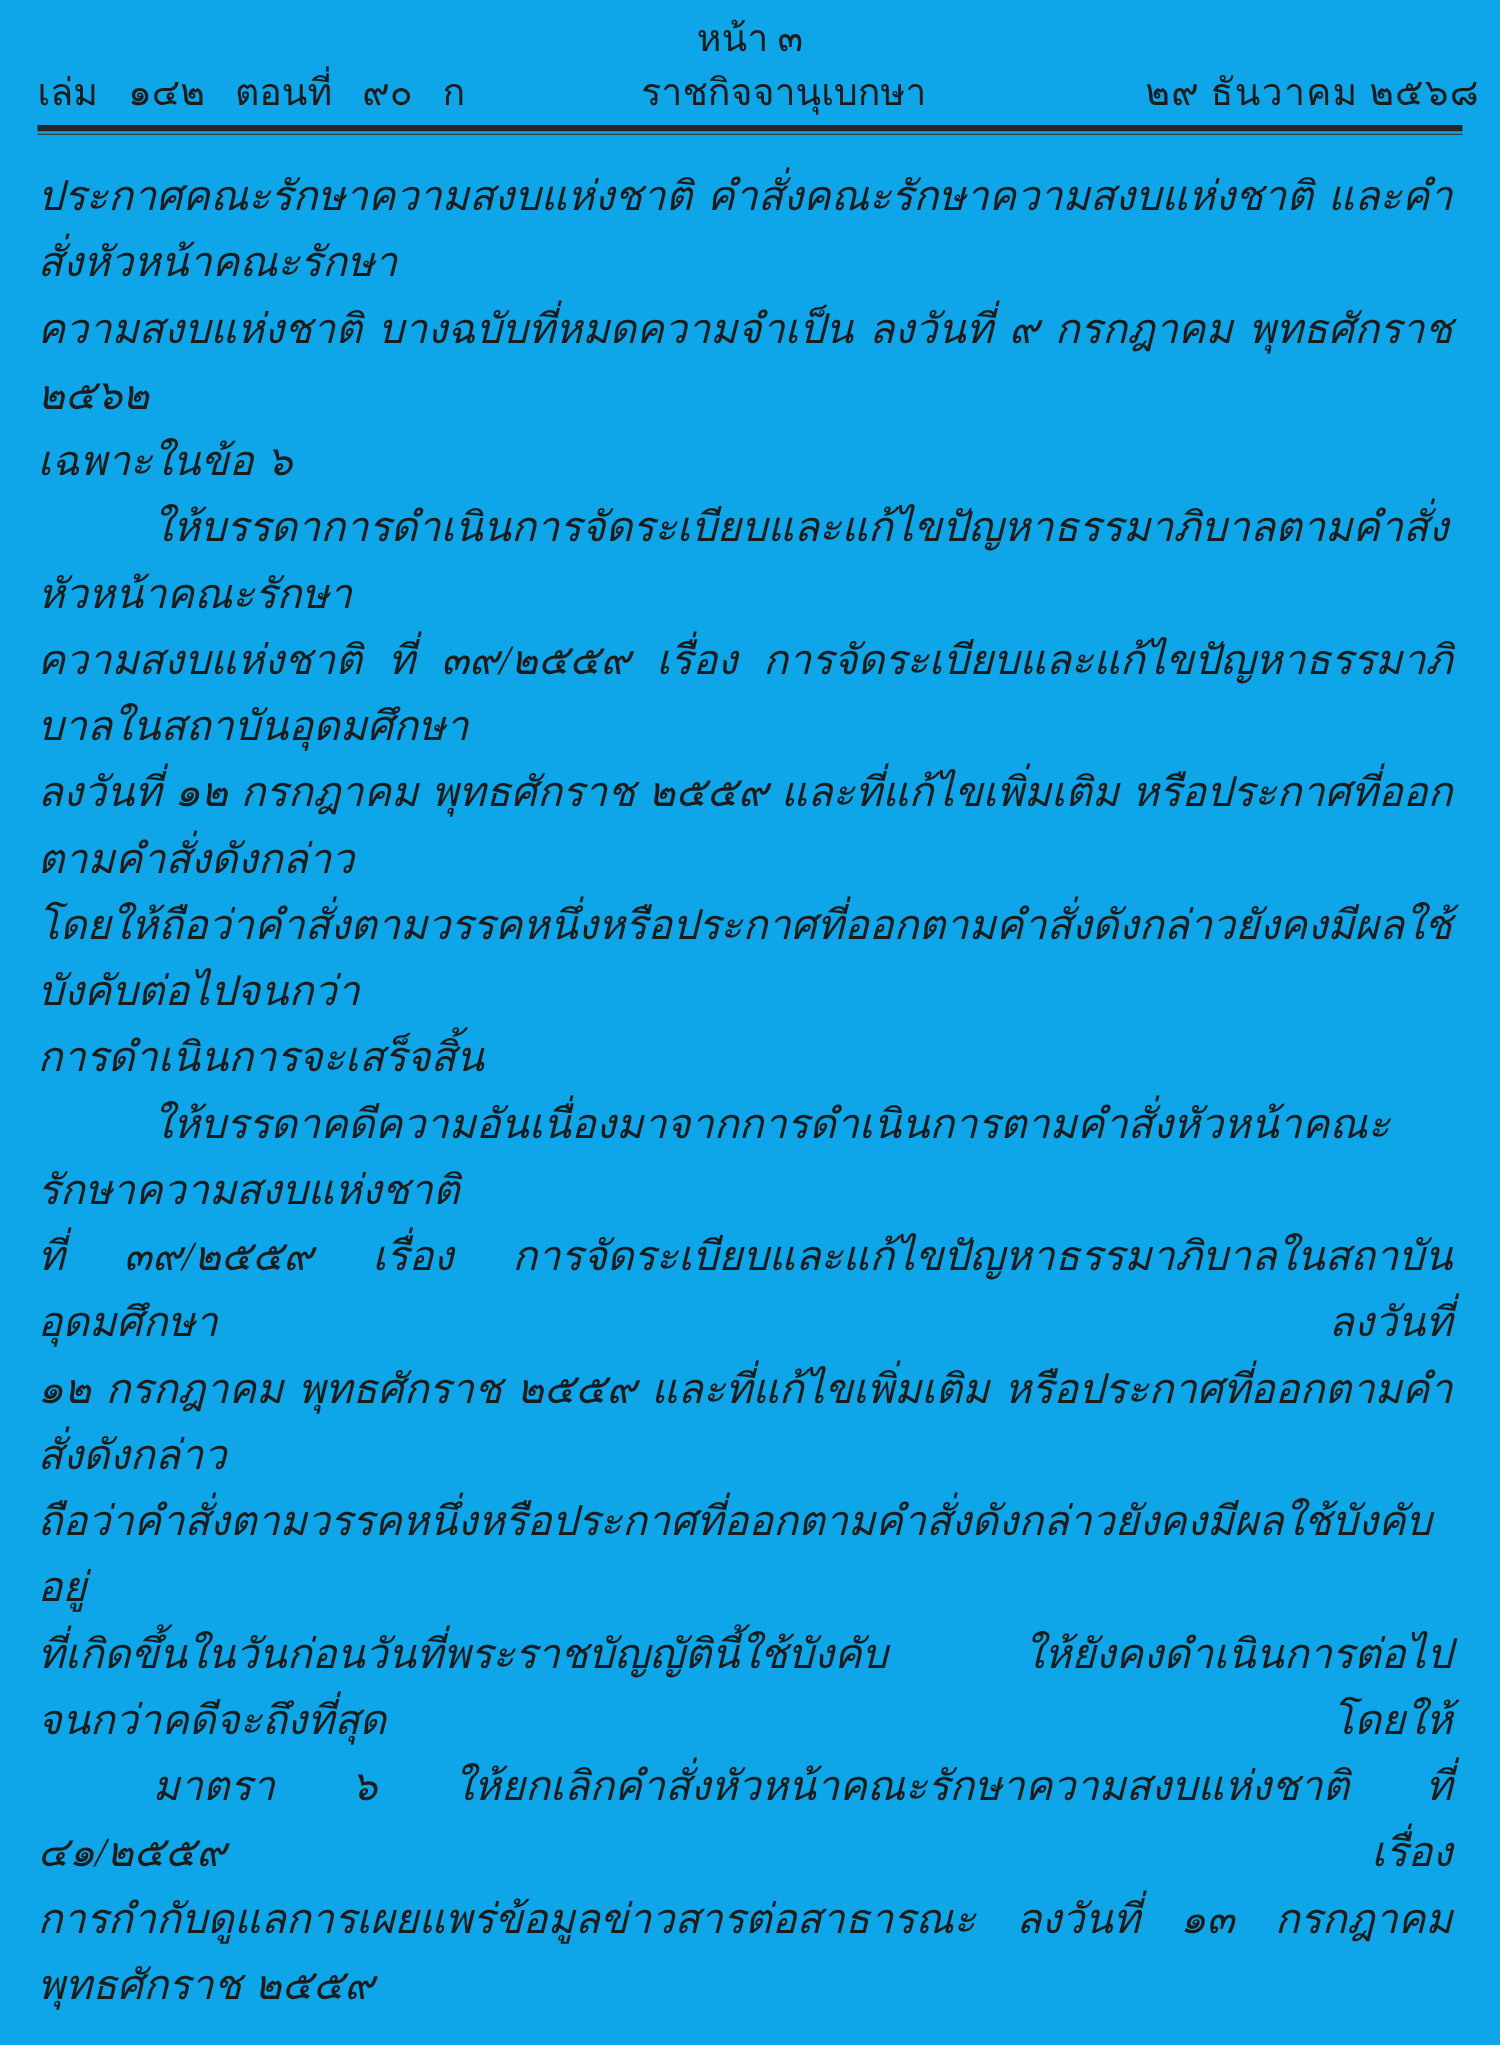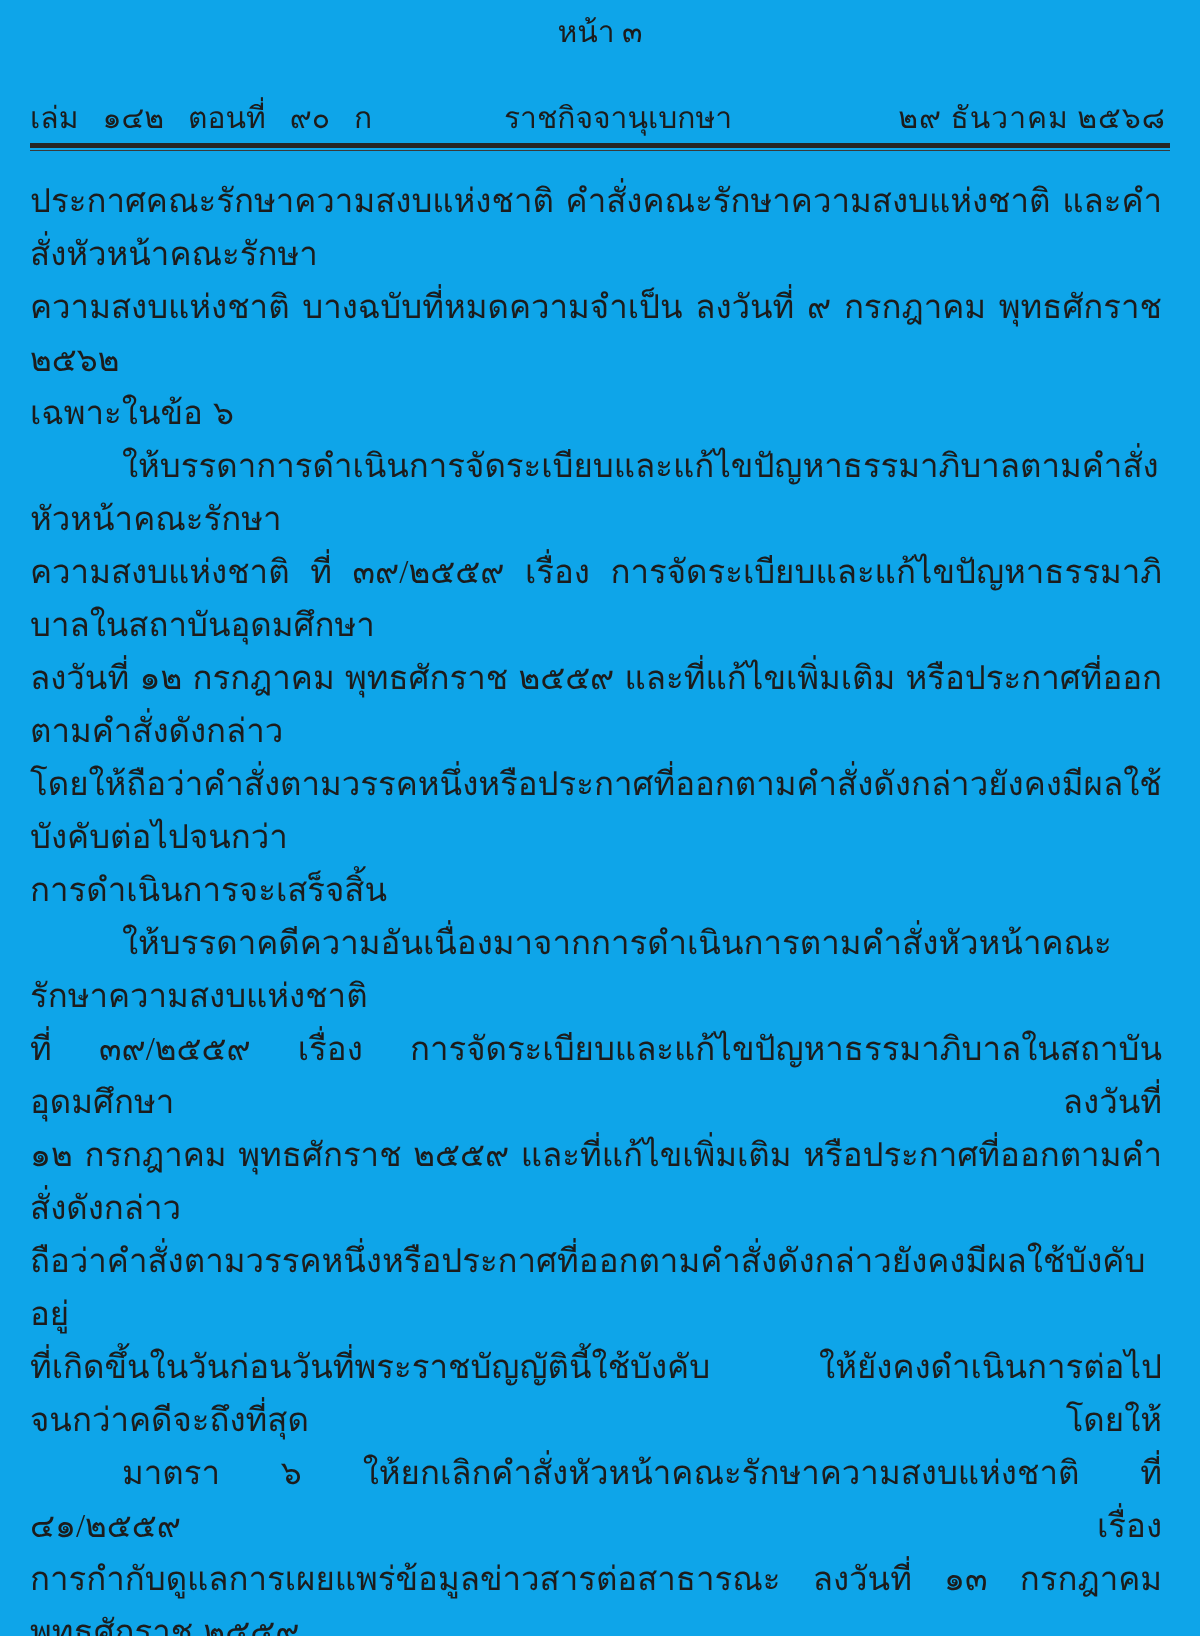--- a/index.html
+++ b/index.html
@@ -22,56 +22,56 @@
   }
   .page-label {
     text-align: center;
     font-size: 30px;
     line-height: 40px;
   }
   .header-row {
     display: grid;
     grid-template-columns: 1fr auto 1fr;
     align-items: baseline;
-    padding: 2px 34px 0 30px;
+    padding: 2px 16px 0 30px;
     font-size: 30px;
     line-height: 42px;
   }
   .header-left {
     justify-self: start;
     display: flex;
     gap: 24px;
     white-space: nowrap;
   }
   .header-center {
     justify-self: center;
     white-space: nowrap;
     margin-left: 40px;
   }
   .header-right {
     justify-self: end;
     white-space: nowrap;
     letter-spacing: 1px;
-    margin-top: 43px;
   }
   .rule {
     margin: 4px 30px 0 30px;
     height: 2px;
     border-top: 5px solid #262626;
     border-bottom: 1px solid #3a3a3a;
   }
   .doc-body {
     padding: 24px 38px 0 30px;
     font-size: 33px;
     line-height: 53px;
   }
   .line {
     text-align: justify;
     text-align-last: justify;
     word-spacing: 2px;
+    font-style: italic;
   }
   .line.indent {
     text-indent: 92px;
   }
   .line.end {
     text-align-last: left;
   }
 </style>
 </head>
 <body>

